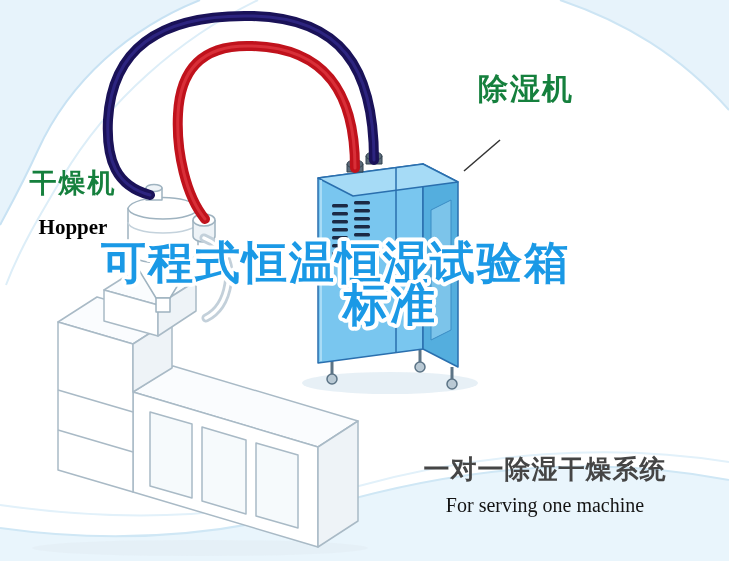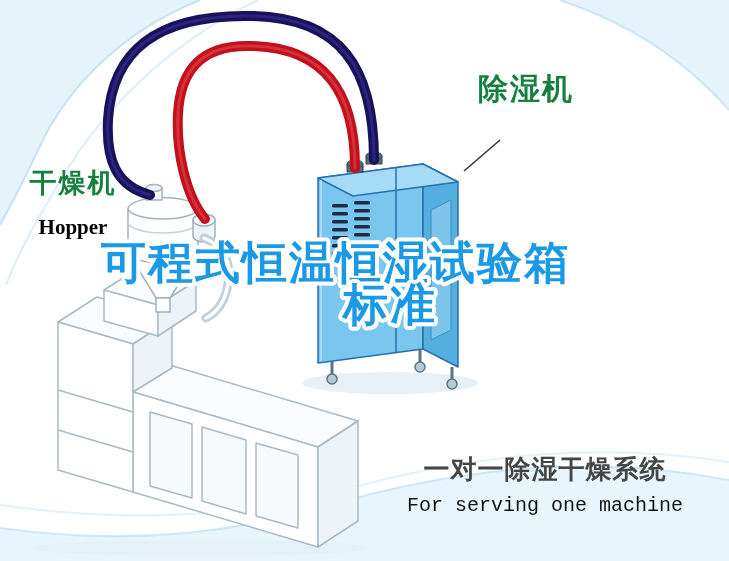--- a/index.html
+++ b/index.html
@@ -18,21 +18,21 @@
     color:#000;font-size:23px;margin-top:2px;
   }
   .hopper-label .zh-big{font-size:27px;}
   .hopper-label .en-sub{font-size:21px;margin-top:16px;}
   .caption{position:absolute;left:402px;top:452px;width:286px;text-align:center;}
   .caption .zh-cap{
     display:block;font-family:"Liberation Sans",sans-serif;font-weight:bold;
     color:#454545;font-size:26px;letter-spacing:1px;
   }
   .caption .en-cap{
-    display:block;font-family:Liberation Mono, monospace;
+    display:block;font-family:Liberation Serif, serif;
     color:#141414;font-size:20px;margin-top:7px;
   }
   .title-svg-text{
     font-family:"Liberation Sans",sans-serif;font-weight:bold;letter-spacing:2px;
   }
 </style>
 </head>
 <body>
 
 <div class="stage">

